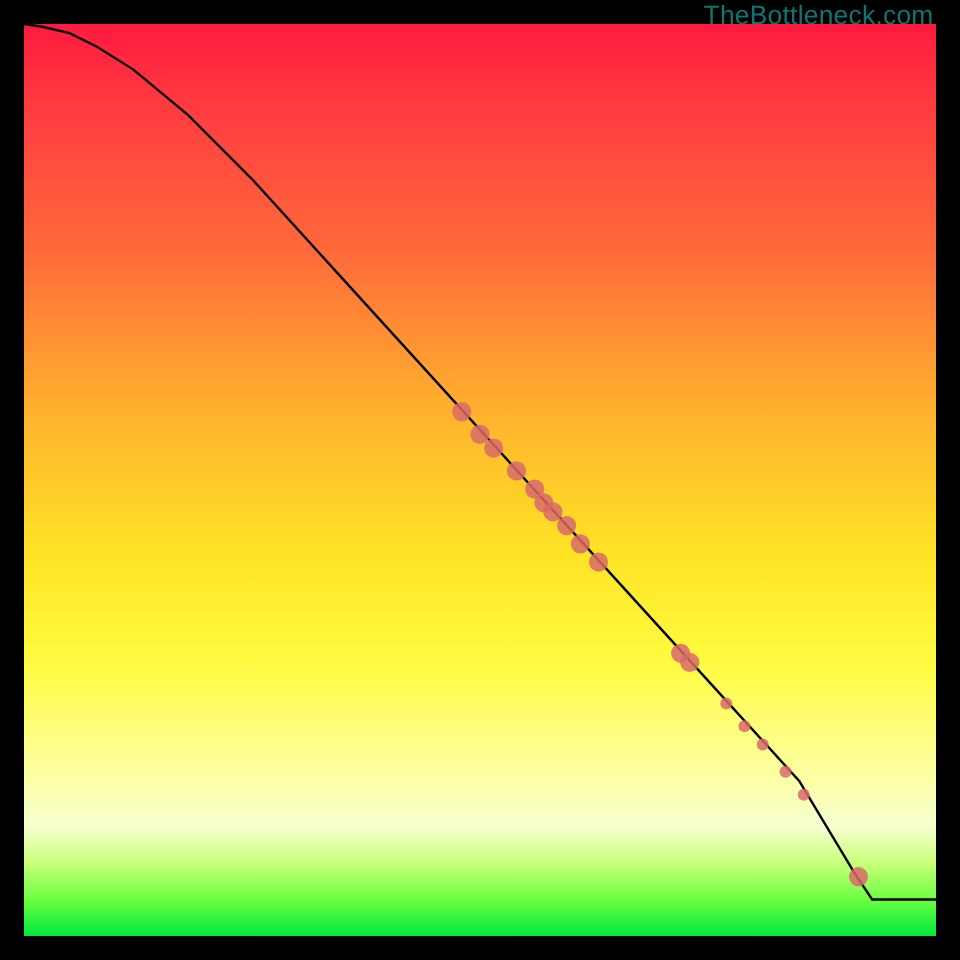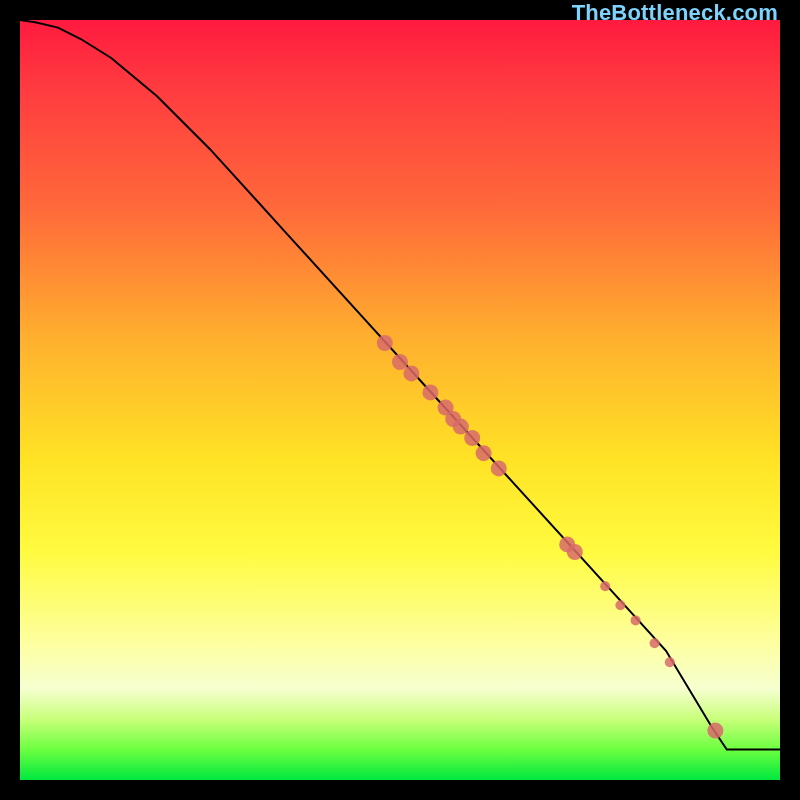--- a/index.html
+++ b/index.html
@@ -37,23 +37,23 @@
       #f6ffd0 88%,
       #c8ff7a 92%,
       #6cff40 96%,
       #00e840 100%
     );
   }
   .watermark {
     position: absolute;
     top: 0px;
     right: 22px;
-    color: #7dd3fc;
+    color: #0f766e;
     font-size: 22px;
-    font-weight: 700;
+    font-weight: 400;
     letter-spacing: 0.2px;
     user-select: none;
   }
   svg.curve {
     position: absolute;
     left: 0;
     top: 0;
     width: 760px;
     height: 760px;
   }

